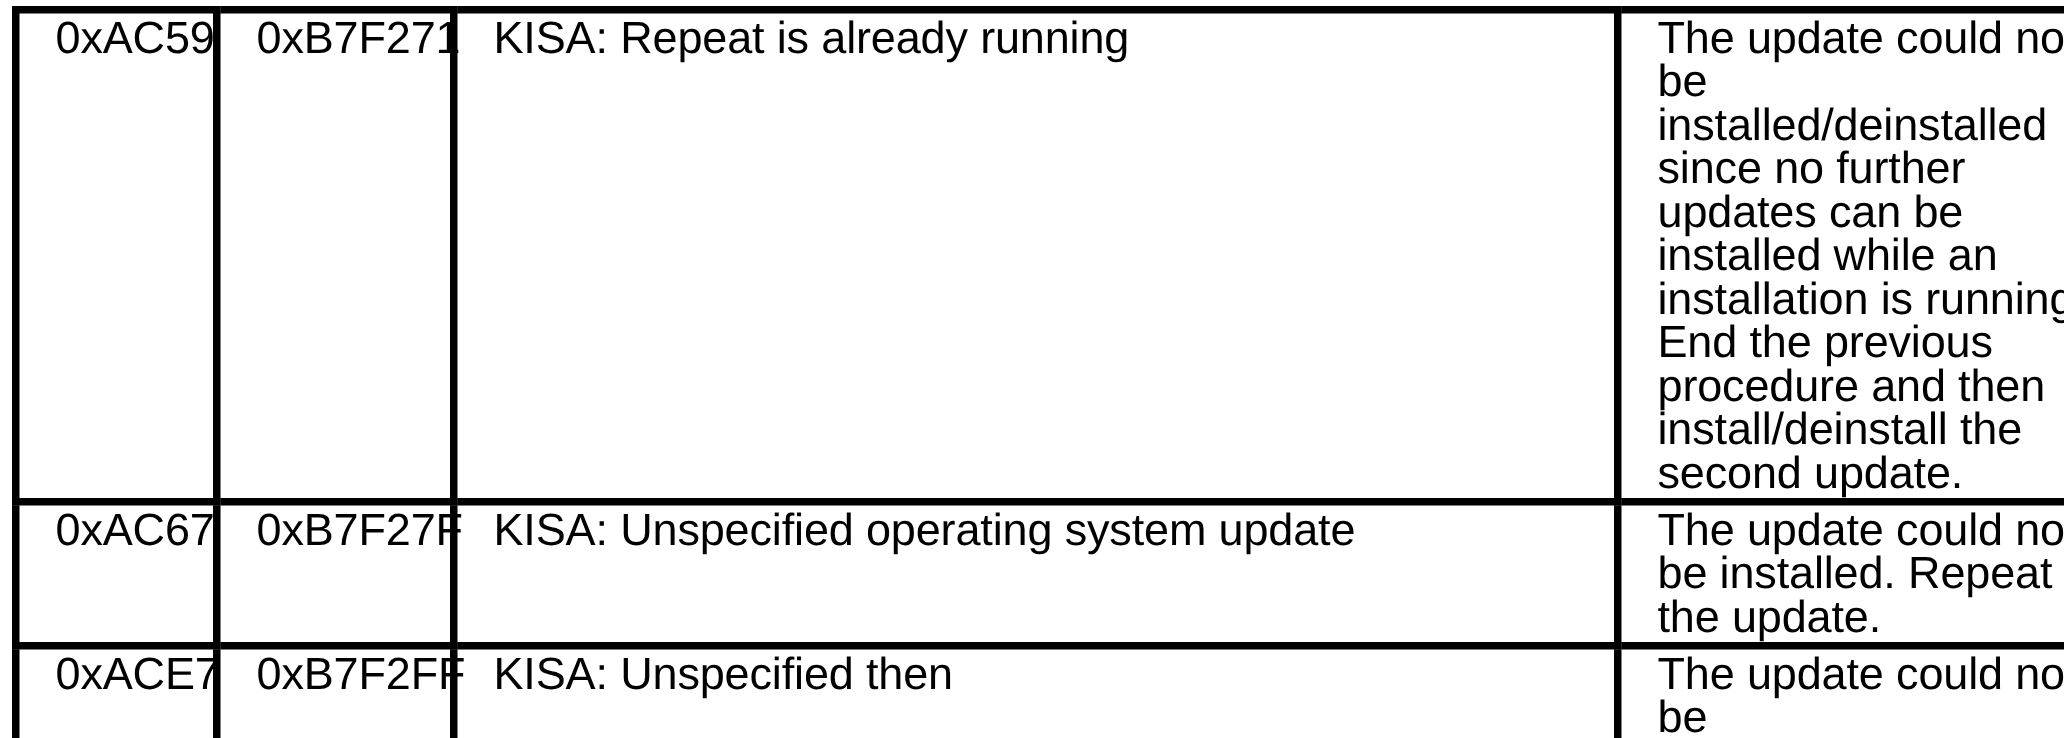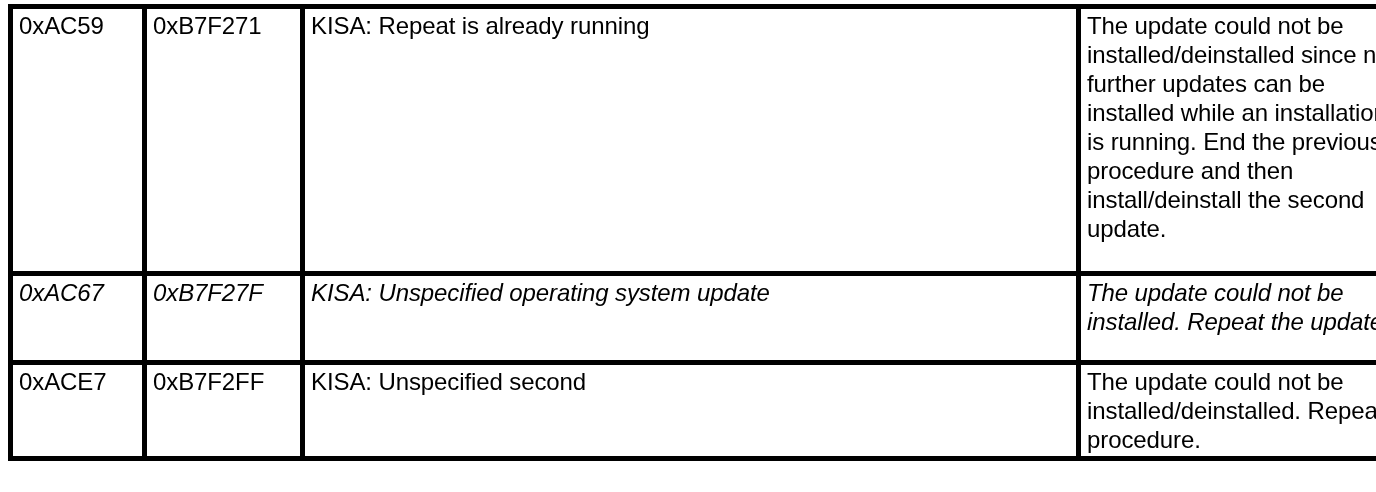--- a/index.html
+++ b/index.html
@@ -40,39 +40,40 @@
     background: #ffffff;
   }
 
   
   .col-code-a   { width: 118px; }
   .col-code-b   { width: 142px; }
   .col-message  { width: 760px; }
   .col-desc     { width: 308px; }
 
   .cell-text {
-    font-size: 24px;
+    font-size: 30px;
     line-height: 29px;
     letter-spacing: -0.1px;
     white-space: pre-wrap;
     word-break: normal;
+    margin-left: 18px;
   }
 
   .cell-text.code {
     white-space: nowrap;
   }
 
   .cell-text.desc {
     
     hyphens: none;
   }
 
   
   .row-1 td { height: 258px; }
-  .row-2 td { height: 80px; font-style: italic; }
+  .row-2 td { height: 80px; }
   .row-3 td { height: 84px; }
 </style>
 </head>
 <body>
 
 <div class="page">
 
   <table class="error-table">
     <tbody>
 
@@ -107,21 +108,21 @@
       </tr>
 
       <tr class="row-3">
         <td class="col-code-a">
           <div class="cell-text code">0xACE7</div>
         </td>
         <td class="col-code-b">
           <div class="cell-text code">0xB7F2FF</div>
         </td>
         <td class="col-message">
-          <div class="cell-text">KISA: Unspecified second</div>
+          <div class="cell-text">KISA: Unspecified then</div>
         </td>
         <td class="col-desc">
           <div class="cell-text desc">The update could not be installed/deinstalled. Repeat procedure.</div>
         </td>
       </tr>
 
     </tbody>
   </table>
 
 </div>

